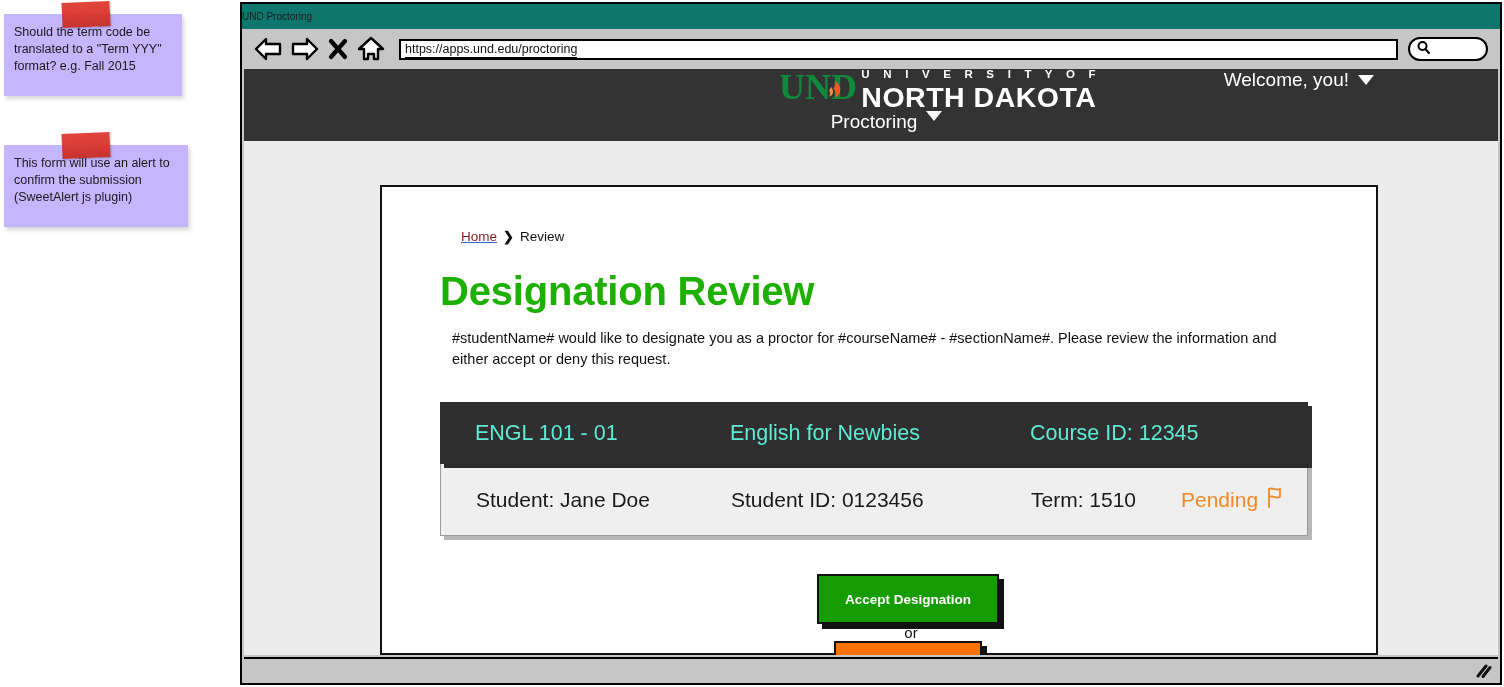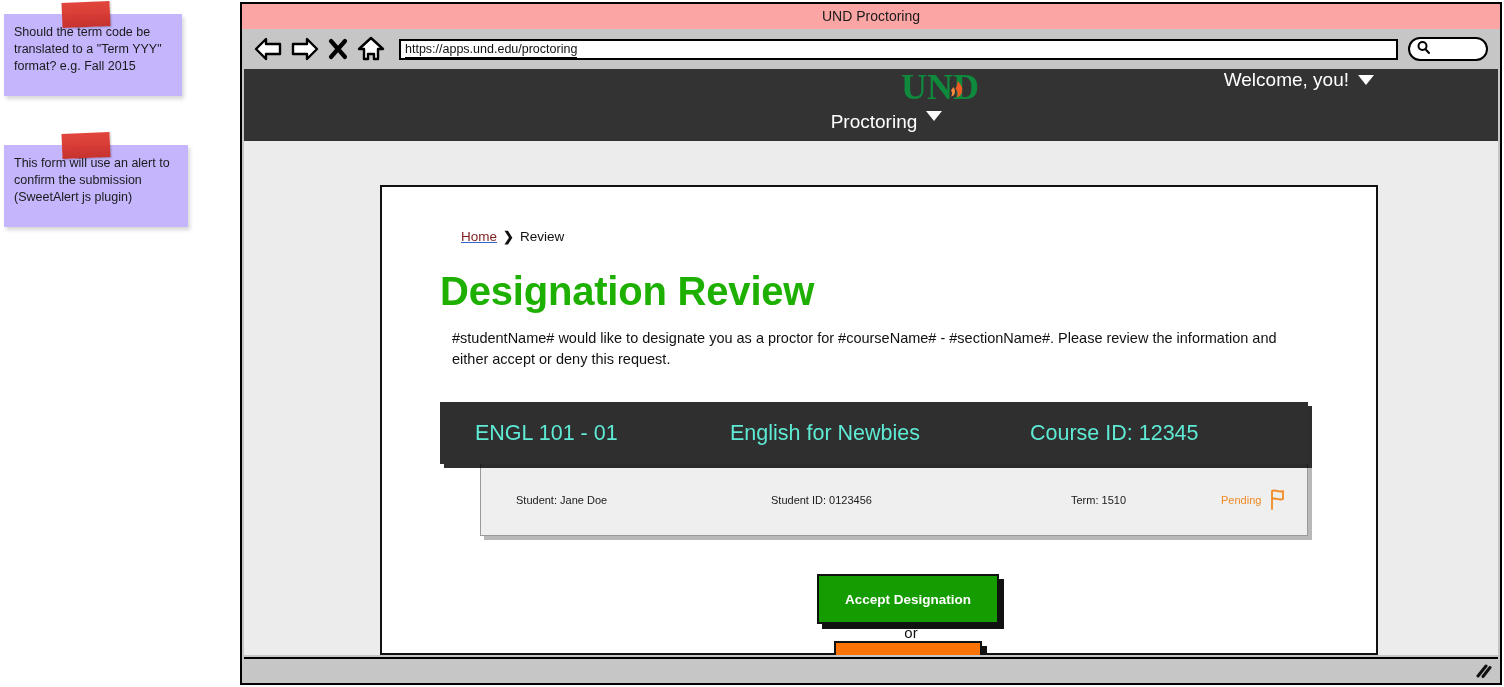--- a/index.html
+++ b/index.html
@@ -49,24 +49,24 @@
     top: 2px;
     width: 1262px;
     height: 683px;
     background: #c6c6c6;
     border: 2px solid #000;
     box-sizing: border-box;
   }
   .title-bar {
     height: 25px;
     line-height: 25px;
-    text-align: center;
-    font-size: 14px;
+    text-align: left;
+    font-size: 10px;
     color: #1a1a1a;
-    background: #fca5a5;
+    background: #0f766e;
   }
   .nav-bar {
     height: 40px;
     display: flex;
     align-items: center;
     padding: 0 12px 0 12px;
     box-sizing: border-box;
     background: #c6c6c6;
   }
   .nav-icons { display: flex; align-items: center; gap: 9px; }
@@ -243,26 +243,25 @@
     box-shadow: 4px 4px 0 rgba(0,0,0,0.82);
     position: relative;
     z-index: 2;
   }
   .it-body {
     background: #efefef;
     height: 72px;
     display: flex;
     align-items: center;
     color: #1a1a1a;
-    font-size: 11px;
+    font-size: 21px;
     border: 1px solid #9a9a9a;
     border-top: none;
     box-sizing: border-box;
     box-shadow: 4px 4px 0 rgba(0,0,0,0.28);
-    margin-left: 40px;
   }
   .c1 { width: 290px; padding-left: 35px; box-sizing: border-box; }
   .c2 { width: 300px; }
   .c3 { width: 150px; }
   .c4 { flex: 1; }
   .it-head .c2 { text-align: left; }
   .status-pending {
     color: #f08a24;
     display: flex;
     align-items: center;
@@ -360,20 +359,24 @@
       <div class="brand">
         <span class="logo-mark">
           <svg width="78" height="38" viewBox="0 0 78 38">
             <text x="0" y="30" font-family="Liberation Serif, serif" font-size="36" font-weight="bold" fill="#0f8a3d">UND</text>
             <path d="M56.5 12 C60.5 15.5 62 19 61 23 C60.3 26 58 28 55.5 28.5
                      C57.5 25.5 57 22.5 54.5 19.5 C55.8 17.5 56.6 14.8 56.5 12 Z" fill="#f05a22"></path>
             <path d="M52.2 18 C54.2 20.5 54.6 23 53.4 25.2 C52.7 26.5 51.4 27.4 50 27.6
                      C51.5 25.4 51.3 23 50 21.2 C51 20.3 51.8 19.2 52.2 18 Z" fill="#f68b3c"></path>
           </svg>
         </span>
+        <span class="brand-words">
+          <span class="l1">U N I V E R S I T Y   O F</span>
+          <span class="l2">NORTH DAKOTA</span>
+        </span>
       </div>
 
       <div class="nav-link">
         <span>Proctoring</span>
         <span class="caret"></span>
       </div>
 
       <div class="welcome">
         <span>Welcome, you!</span>
         <span class="caret"></span>

